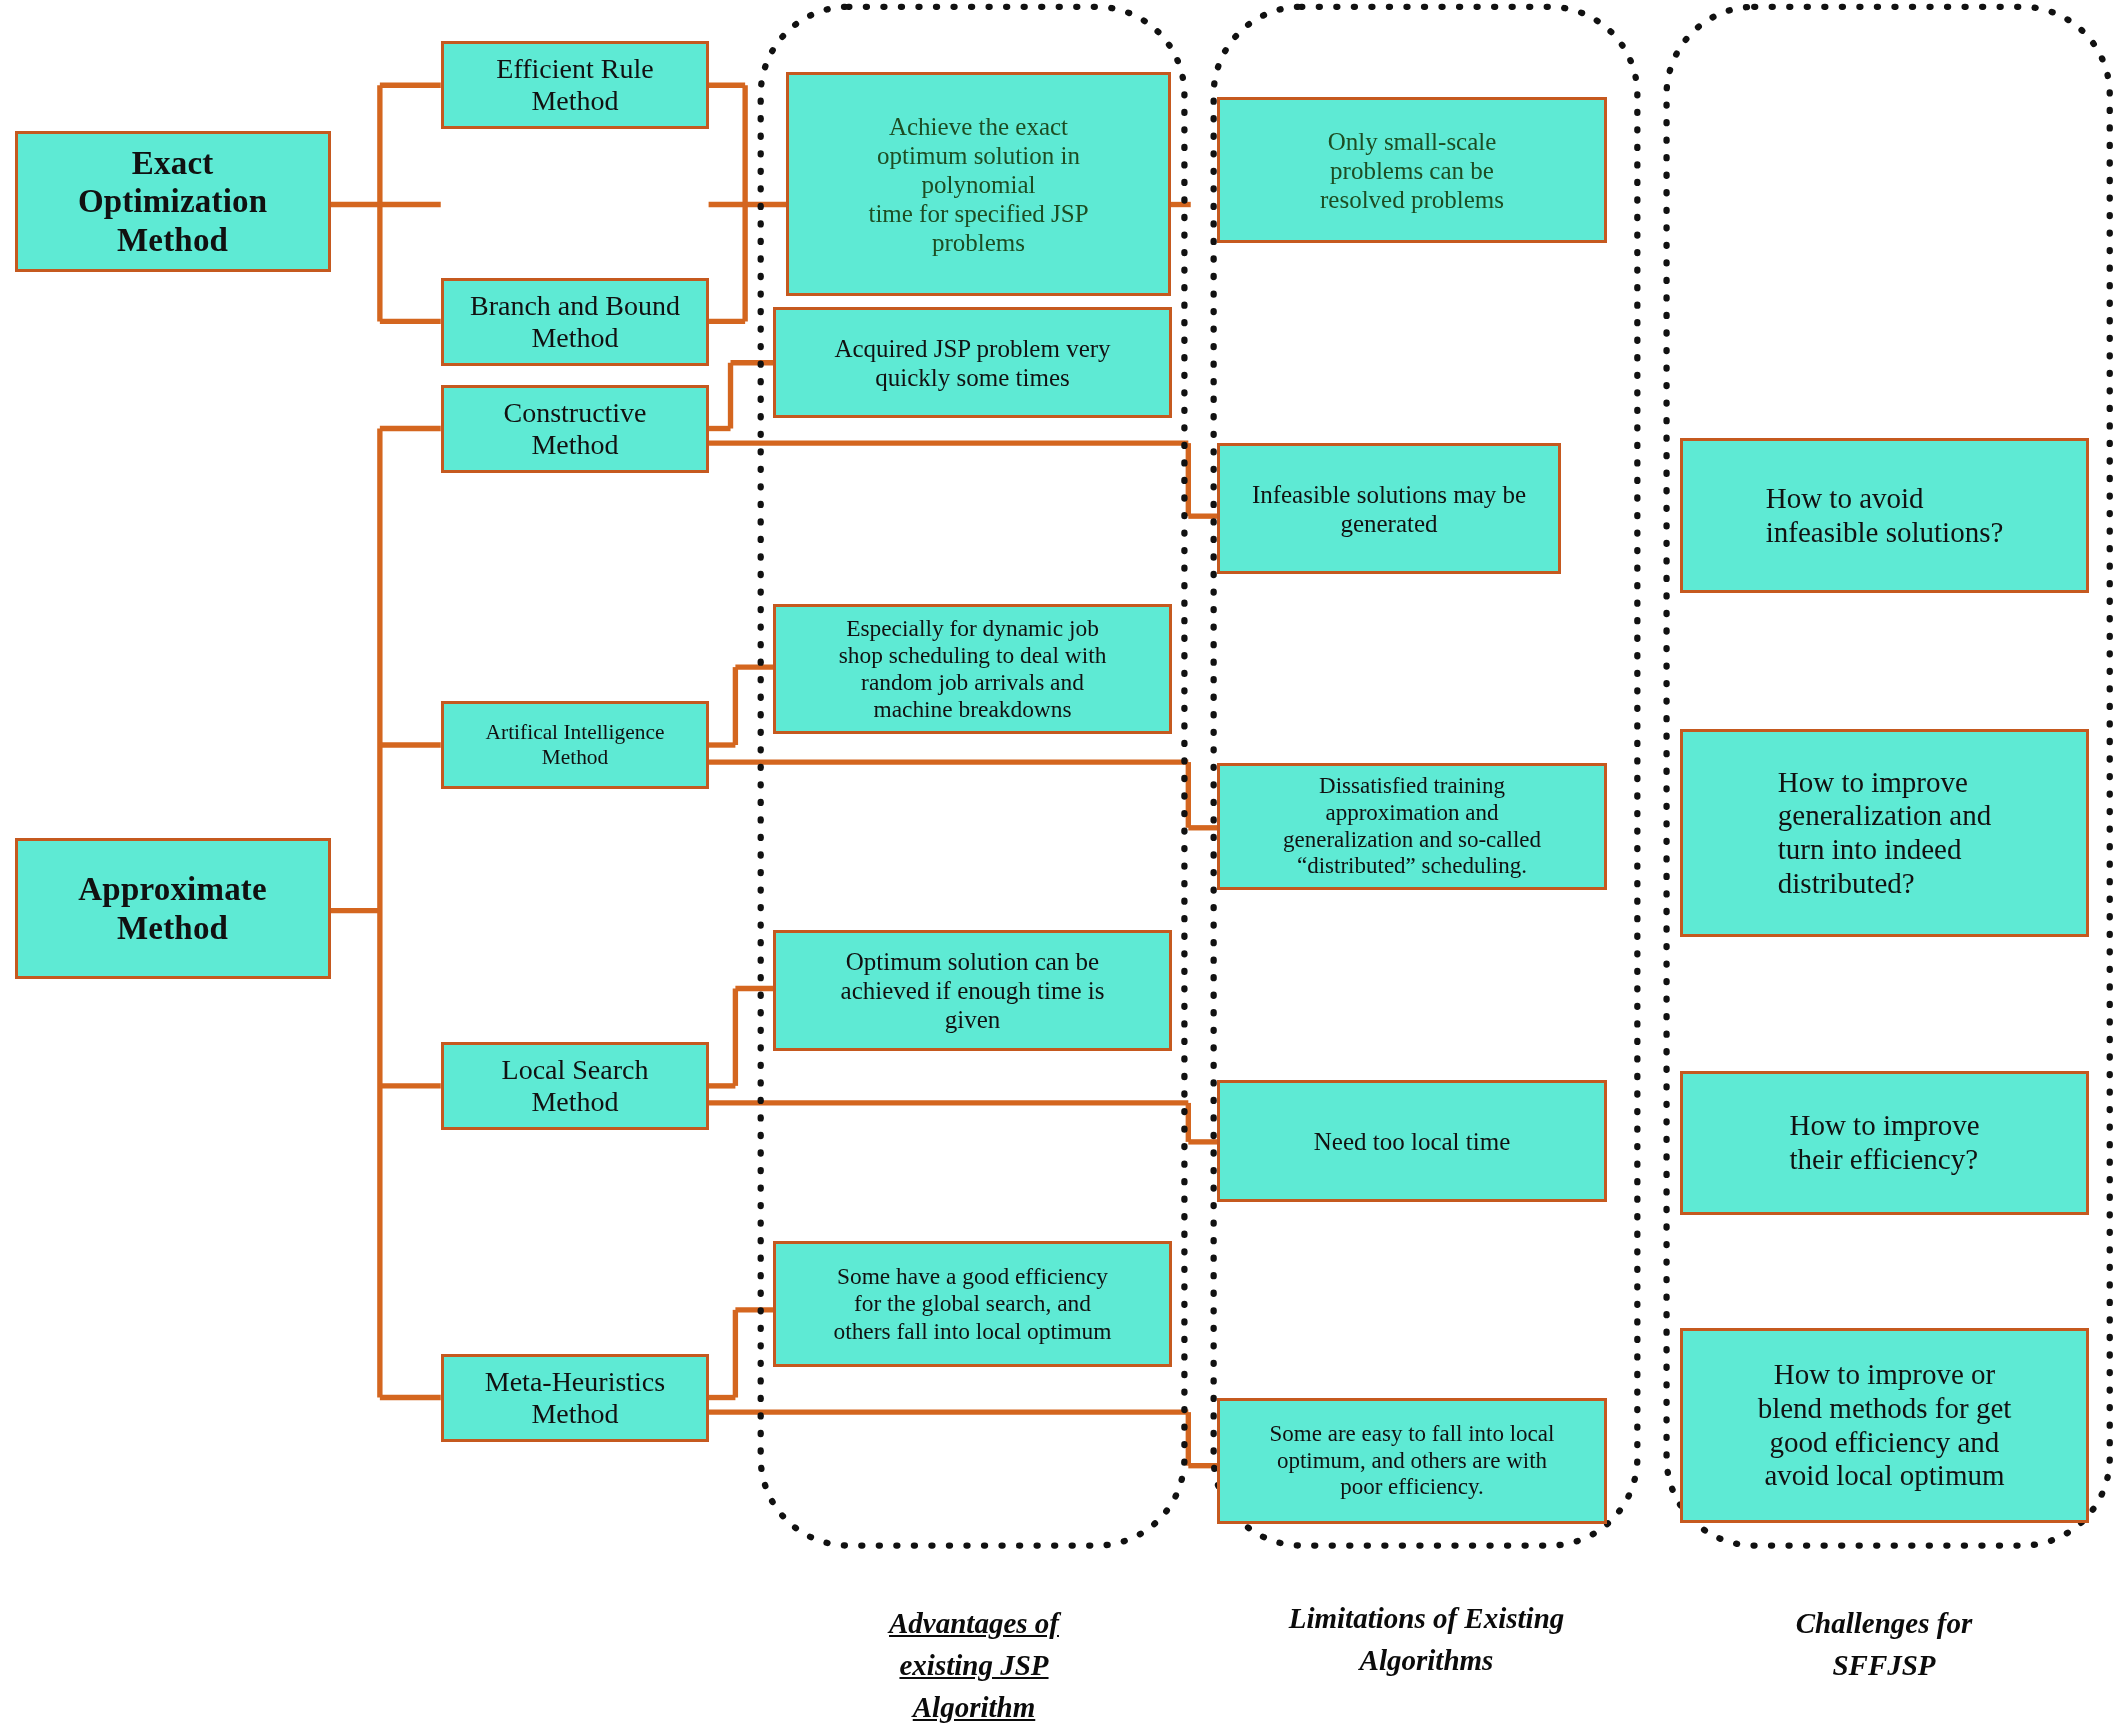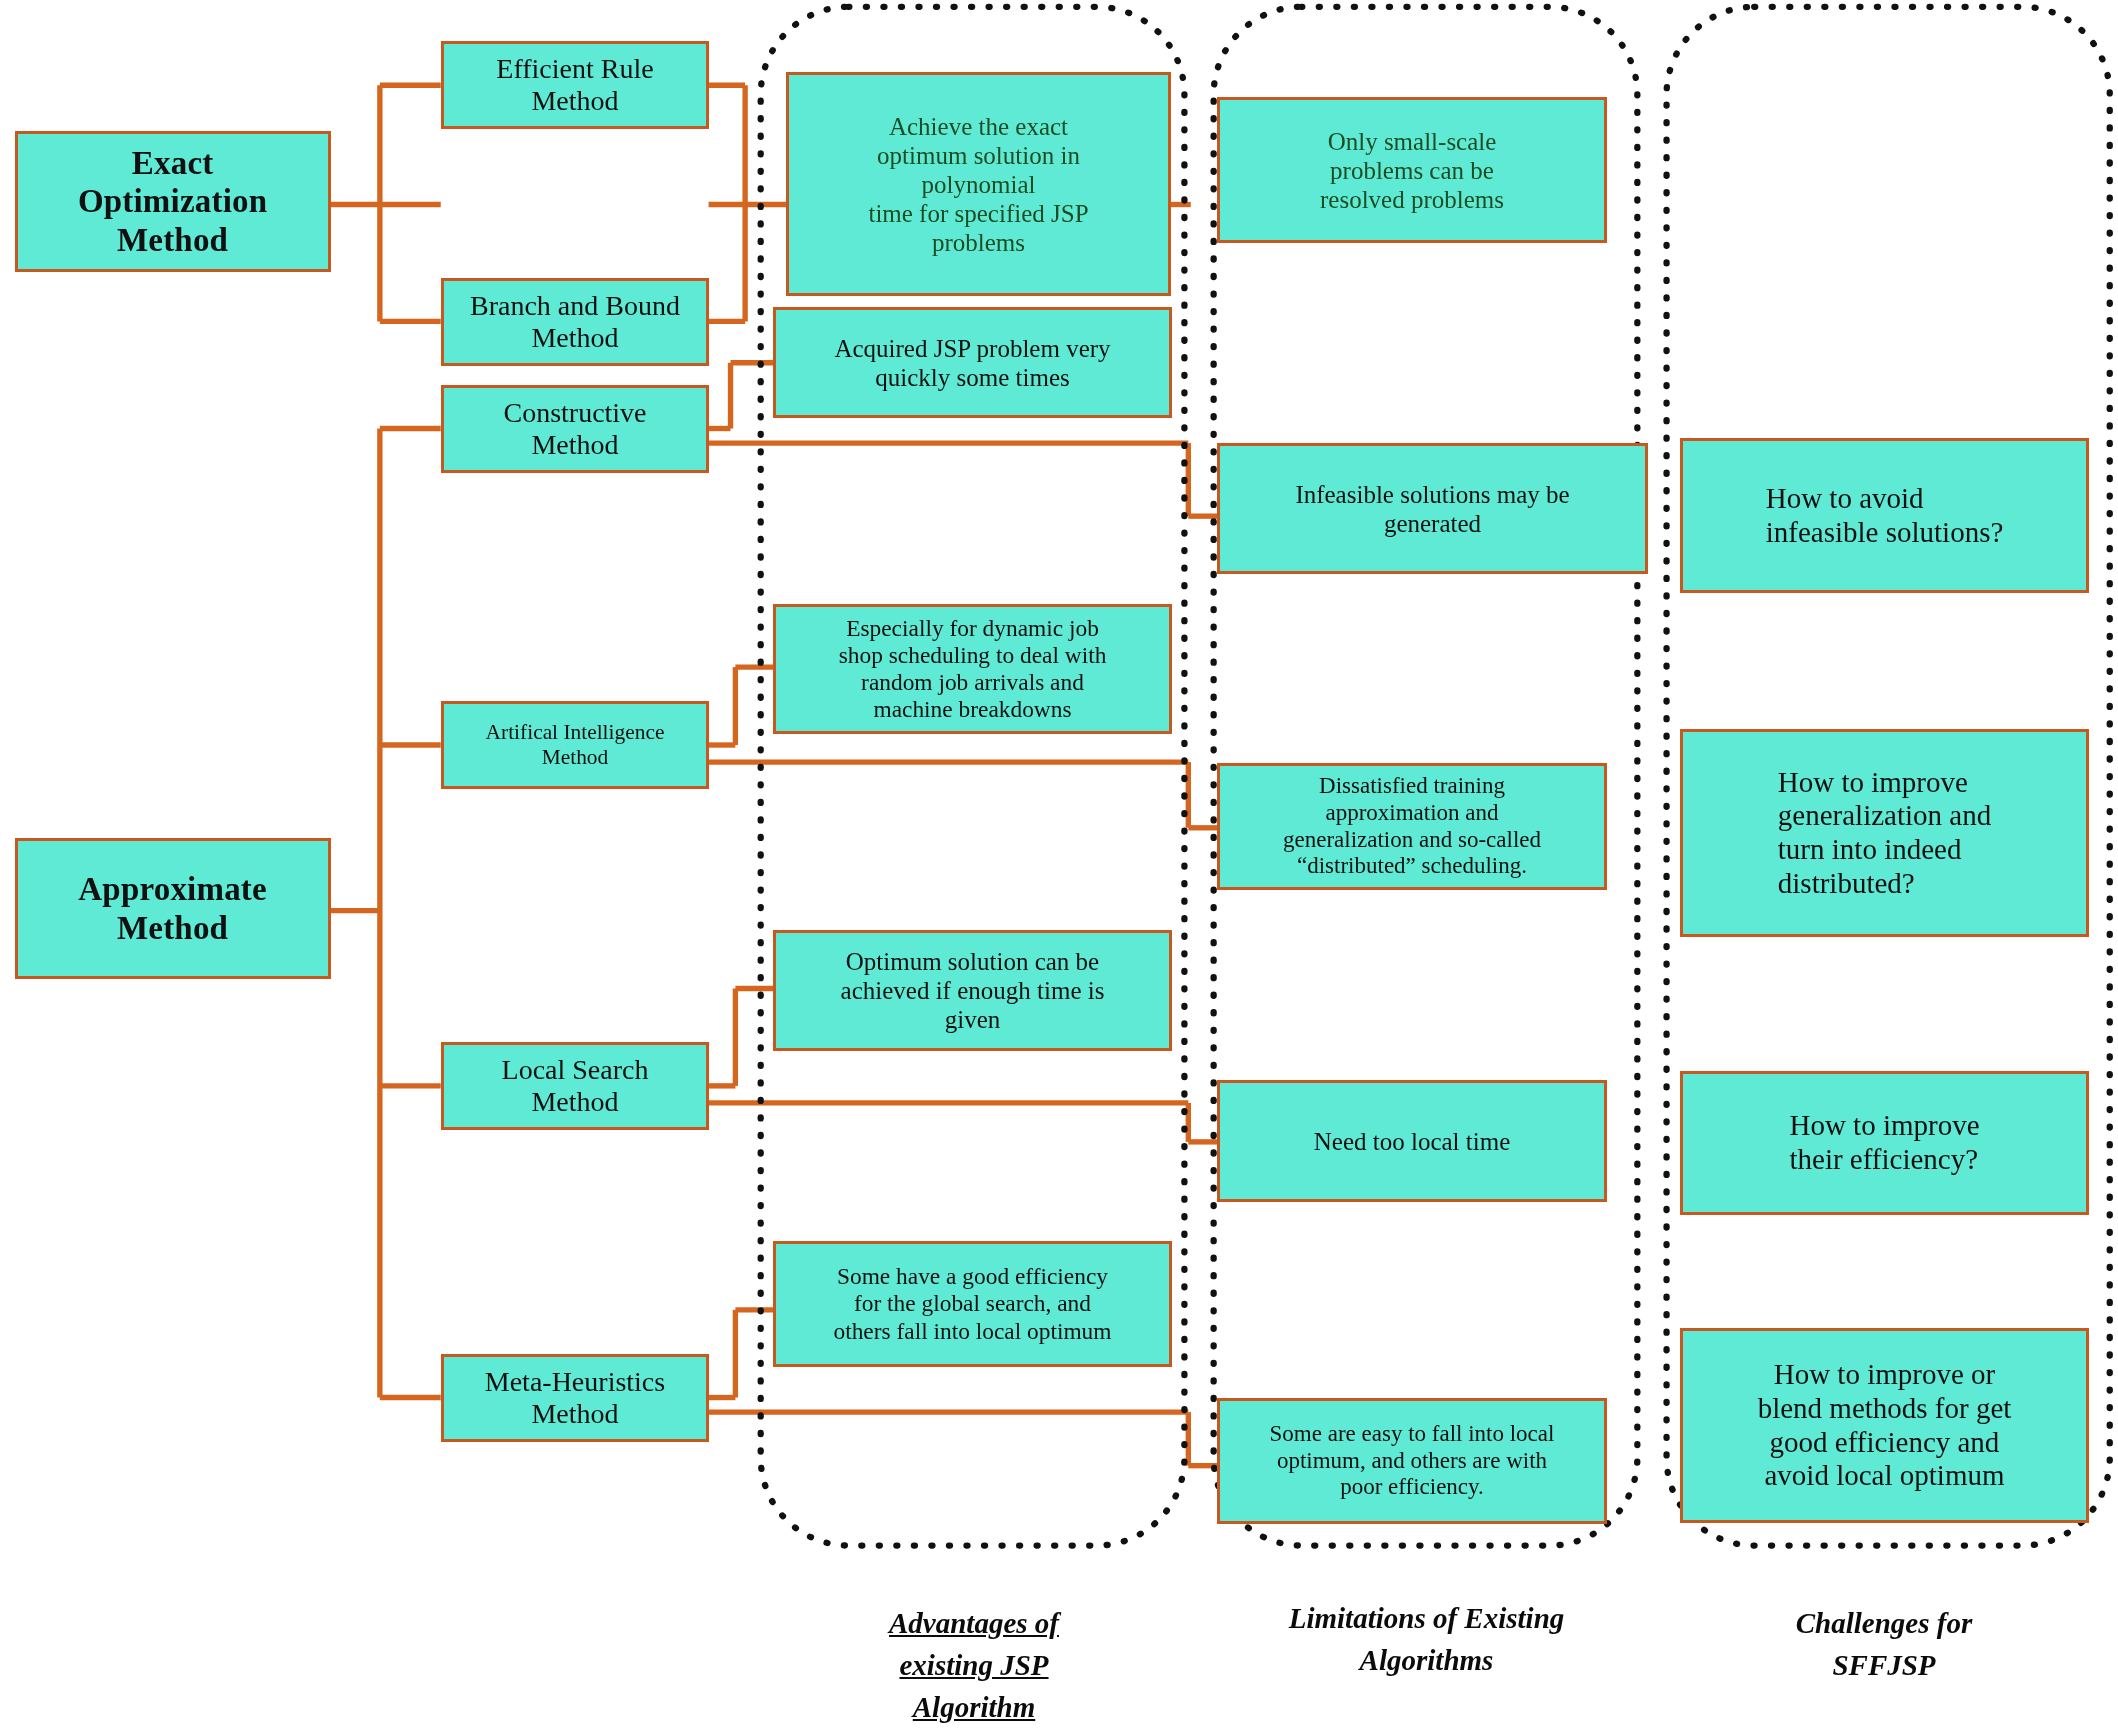--- a/index.html
+++ b/index.html
@@ -143,21 +143,21 @@
   </div>
 
   <div class="node lim green" style="left:1217px;top:97px;width:390px;height:146px;">
     <span>Only small-scale<br>problems can be<br>resolved problems</span>
   </div>
 
   <div class="node adv tiny" style="left:773px;top:1241px;width:399px;height:126px;">
     <span>Some have a good efficiency<br>for the global search, and<br>others fall into local optimum</span>
   </div>
 
-  <div class="node lim" style="left:1217px;top:443px;width:431px;height:131px;">
+  <div class="node lim" style="left:1217px;top:443px;width:344px;height:131px;">
     <span>Infeasible solutions may be<br>generated</span>
   </div>
 
   <div class="node lim tiny" style="left:1217px;top:763px;width:390px;height:127px;">
     <span>Dissatisfied training<br>approximation and<br>generalization and so-called<br>“distributed” scheduling.</span>
   </div>
 
   <div class="node lim" style="left:1217px;top:1080px;width:390px;height:122px;">
     <span>Need too local time</span>
   </div>

